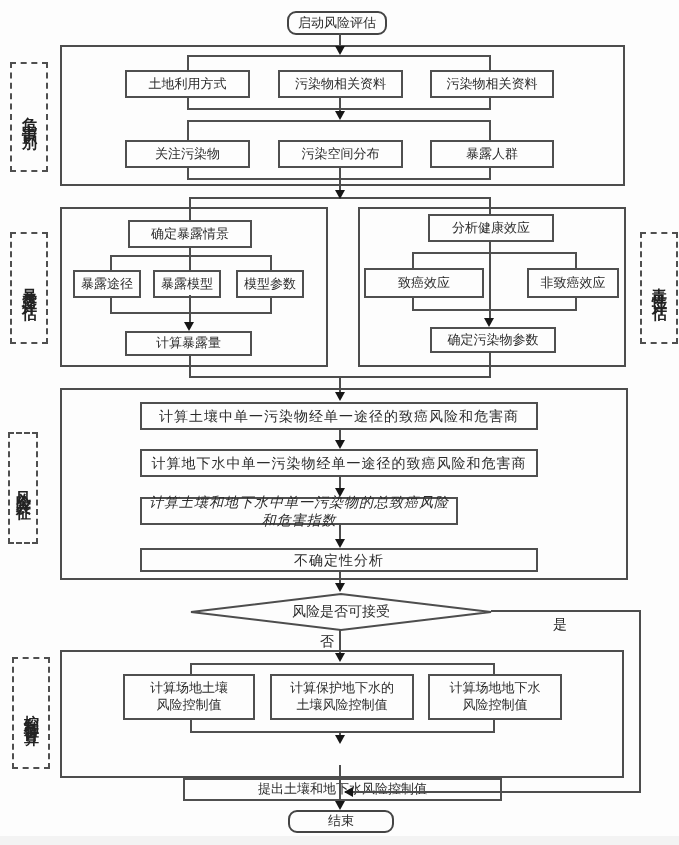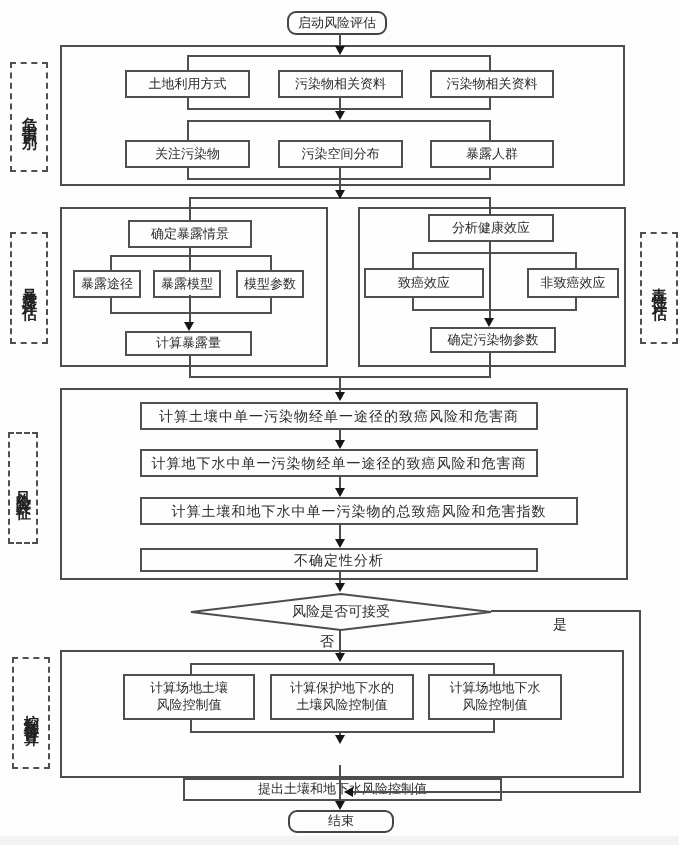--- a/index.html
+++ b/index.html
@@ -62,21 +62,21 @@
   <div class="rect" style="left:428px;top:214px;width:126px;height:28px;">分析健康效应</div>
   <div class="band" style="left:412px;top:252px;width:165px;height:59px;"></div>
   <div class="rect" style="left:364px;top:268px;width:120px;height:30px;">致癌效应</div>
   <div class="rect" style="left:527px;top:268px;width:92px;height:30px;">非致癌效应</div>
   <div class="rect" style="left:430px;top:327px;width:126px;height:26px;">确定污染物参数</div>
 
   <div class="section" style="left:60px;top:388px;width:568px;height:192px;"></div>
   <div class="vlabel" style="left:8px;top:432px;width:30px;height:112px;letter-spacing:5px;">风险表征</div>
   <div class="rect long" style="left:140px;top:402px;width:398px;height:28px;">计算土壤中单一污染物经单一途径的致癌风险和危害商</div>
   <div class="rect long" style="left:140px;top:449px;width:398px;height:28px;">计算地下水中单一污染物经单一途径的致癌风险和危害商</div>
-  <div class="rect long" style="left:140px;top:497px;width:438px;height:28px;">计算土壤和地下水中单一污染物的总致癌风险和危害指数</div>
+  <div class="rect long" style="left:140px;top:497px;width:318px;height:28px;font-style:italic;">计算土壤和地下水中单一污染物的总致癌风险和危害指数</div>
   <div class="rect long" style="left:140px;top:548px;width:398px;height:24px;">不确定性分析</div>
 
   <div class="dia" style="left:189px;top:592px;width:304px;height:40px;">
     <svg width="304" height="40">
       <polygon points="2,20 152,2 302,20 152,38" fill="#fdfdfd" stroke="#4d4d4d" stroke-width="2"></polygon>
     </svg>
     <span>风险是否可接受</span>
   </div>
   <div class="branch-label" style="left:320px;top:633px;">否</div>
   <div class="branch-label" style="left:553px;top:616px;">是</div>

